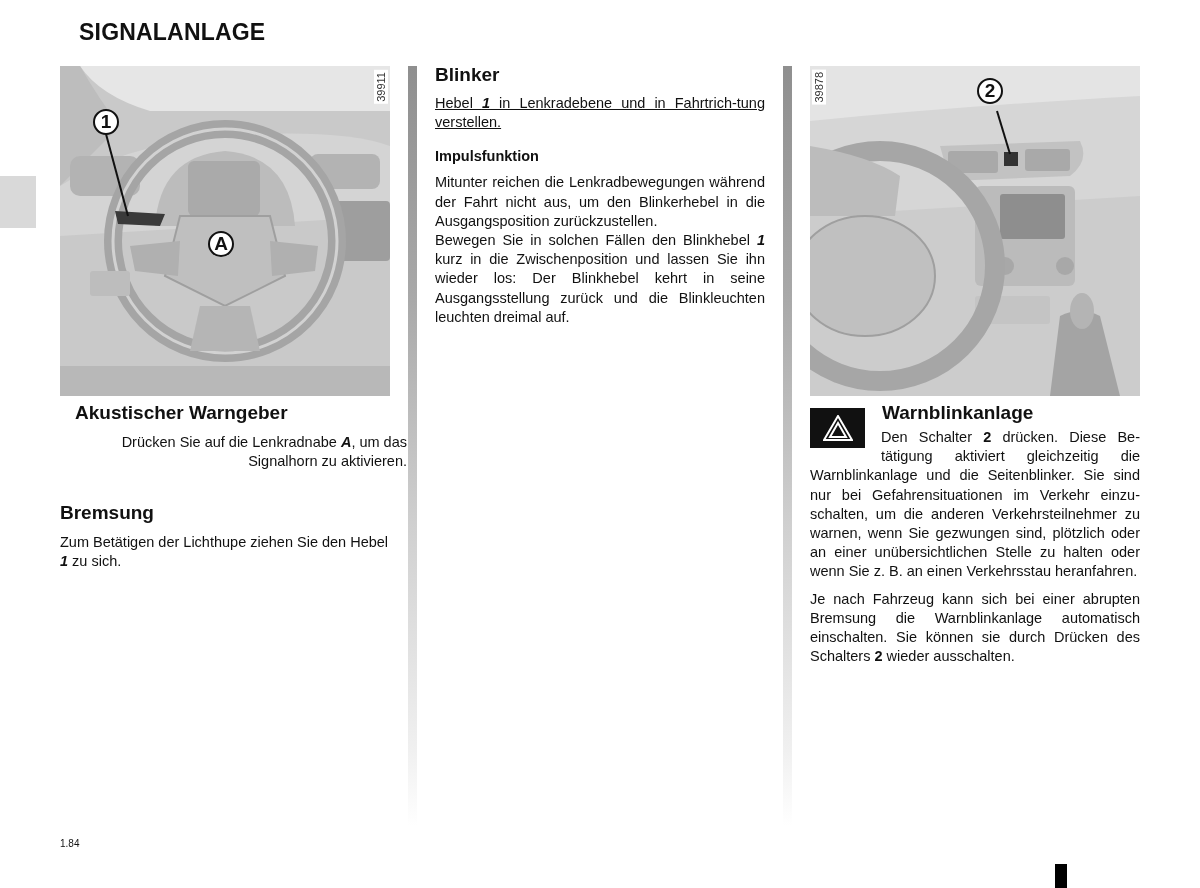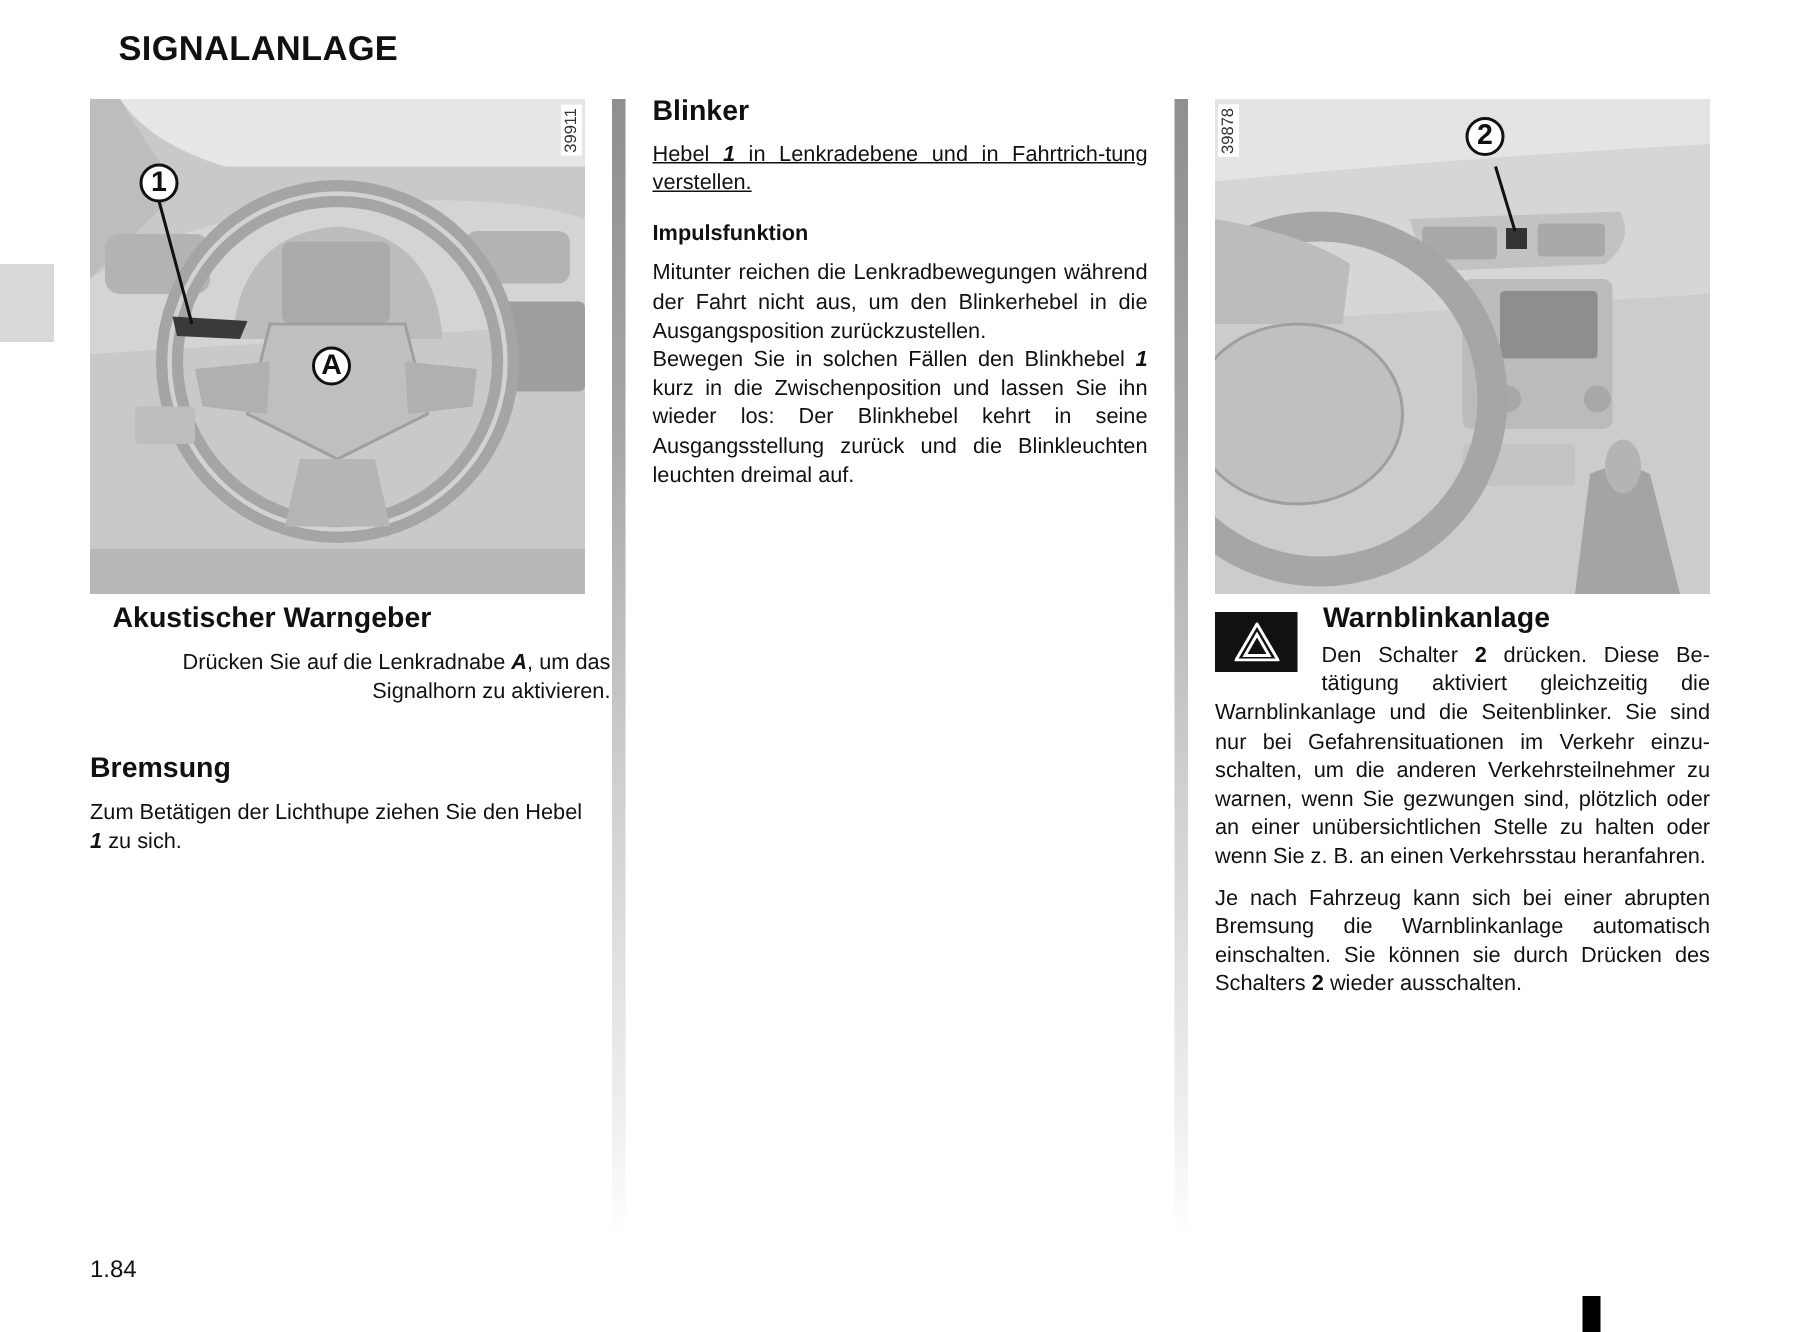--- a/index.html
+++ b/index.html
@@ -43,21 +43,21 @@
   .sec-blinker h3 { margin-top: 15px; }
   .sec-blinker p.impuls { margin-top: 8px; }
 
   .sec-warn { position: absolute; left: 810px; top: 402px; width: 330px; }
   .warn-icon { float: left; width: 55px; height: 40px; background: #111; margin: 6px 16px 4px 0;
     display: flex; align-items: center; justify-content: center; }
   .sec-warn h2 { margin-left: 72px; }
   .sec-warn p.w1 { margin-top: 4px; }
   .sec-warn p.w2 { margin-top: 8px; }
 
-  .page-number { position: absolute; left: 60px; top: 838px; font-size: 16px; color: #111; }
+  .page-number { position: absolute; left: 60px; top: 838px; font-size: 10px; color: #111; }
   .marker { position: absolute; left: 1055px; top: 864px; width: 12px; height: 24px; background: #000; }
 </style>
 </head>
 <body>
 
 <div class="page-title">SIGNALANLAGE</div>
 <div class="side-tab"></div>
 
 <div class="divider d1"></div>
 <div class="divider d2"></div>

